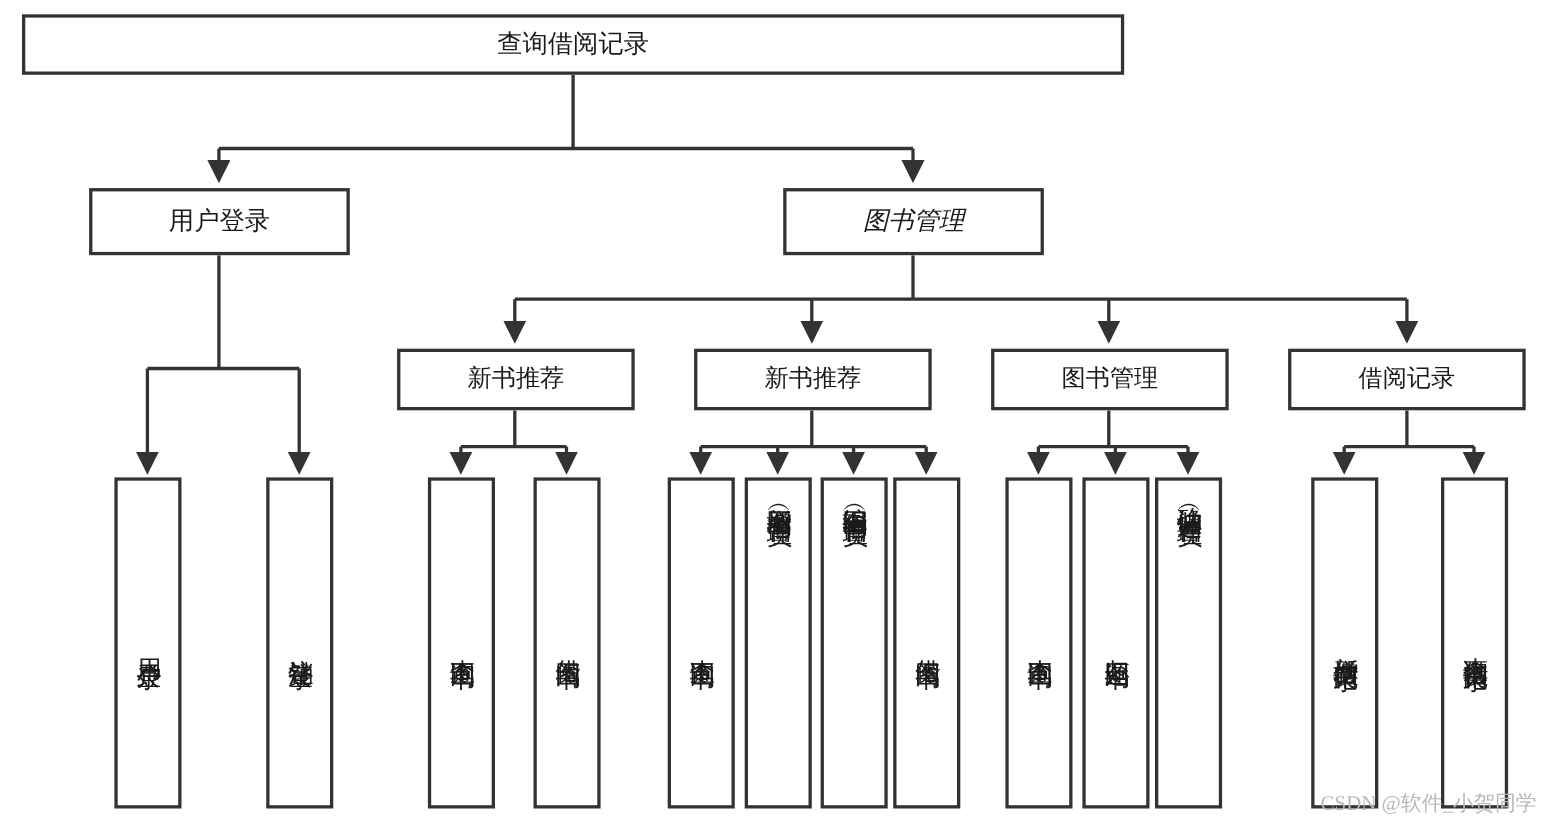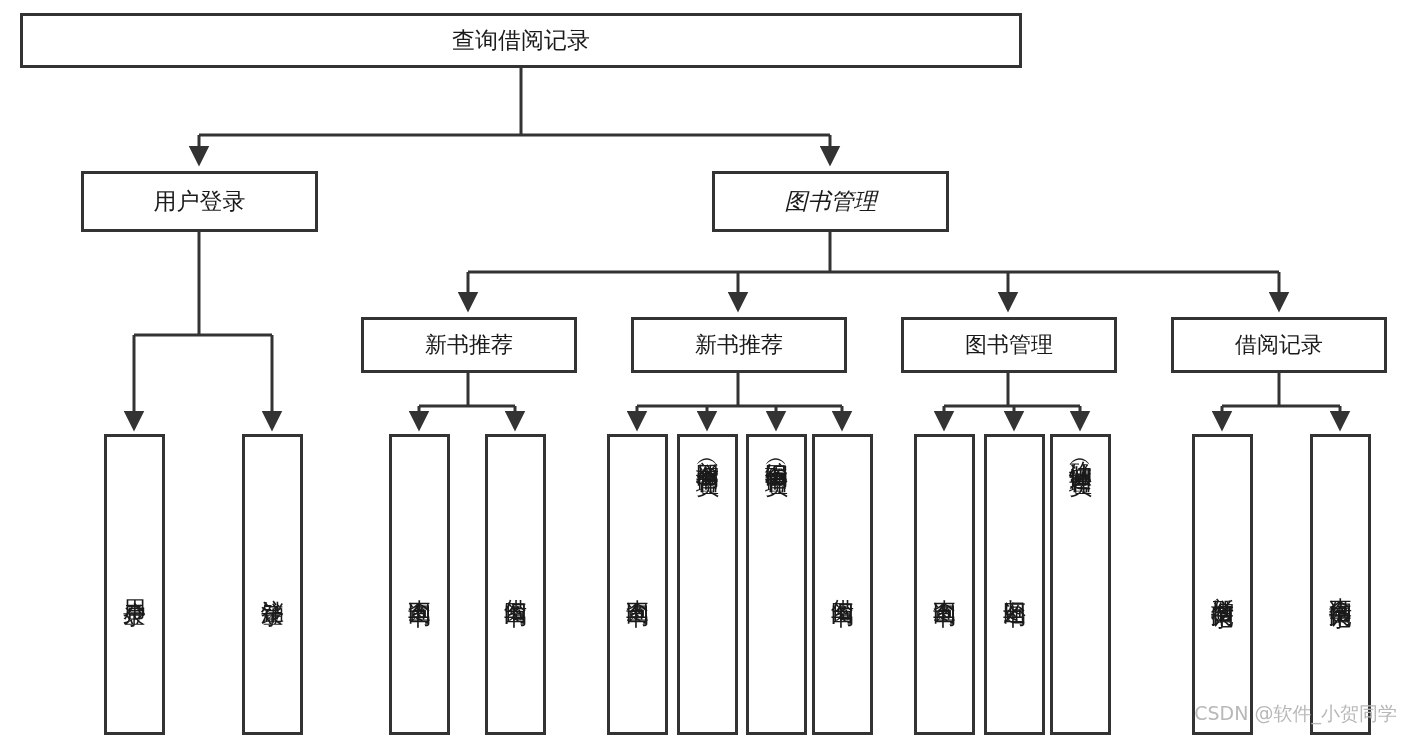--- a/index.html
+++ b/index.html
@@ -63,25 +63,26 @@
   }
   .node.leaf.top-v {
     align-items: flex-start;
   }
   .node.leaf.top-v .node-label {
     margin-top: 6px;
   }
   .watermark {
     position: absolute;
     right: 8px;
-    bottom: 20px;
+    bottom: 4px;
     font-size: 19px;
     color: #b8b8b8;
     z-index: 20;
     white-space: pre;
+    font-family: Liberation Serif, serif;
   }
 </style>
 </head>
 <body>
 
 <div id="diagram-root">
 
   <svg id="connectors" viewBox="0 0 1405 747" xmlns="http://www.w3.org/2000/svg">
     <defs>
       <marker id="arrow" viewBox="0 0 12 12" refX="10" refY="6" markerWidth="7" markerHeight="7" orient="auto-start-reverse">

